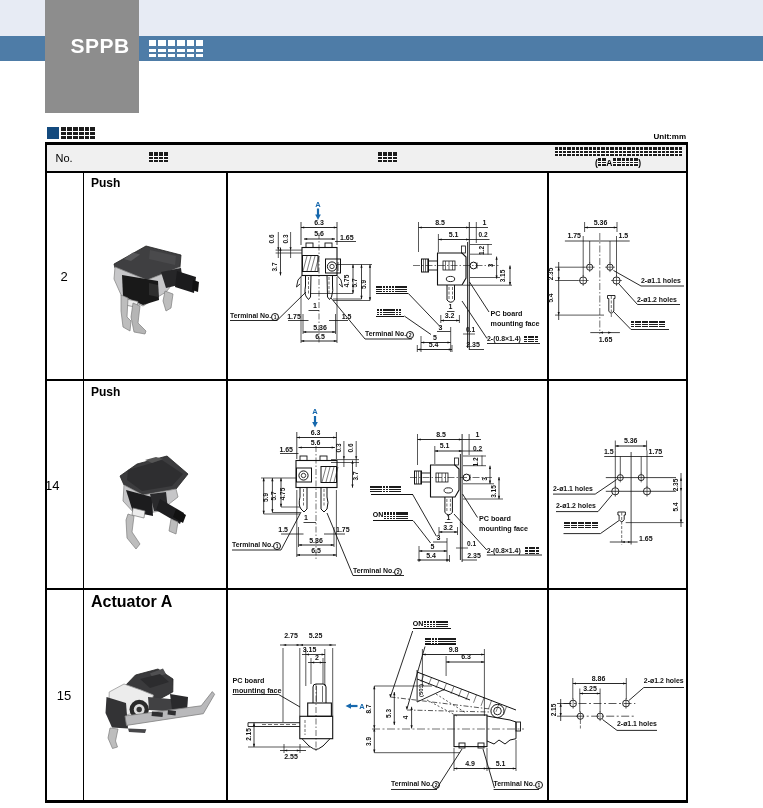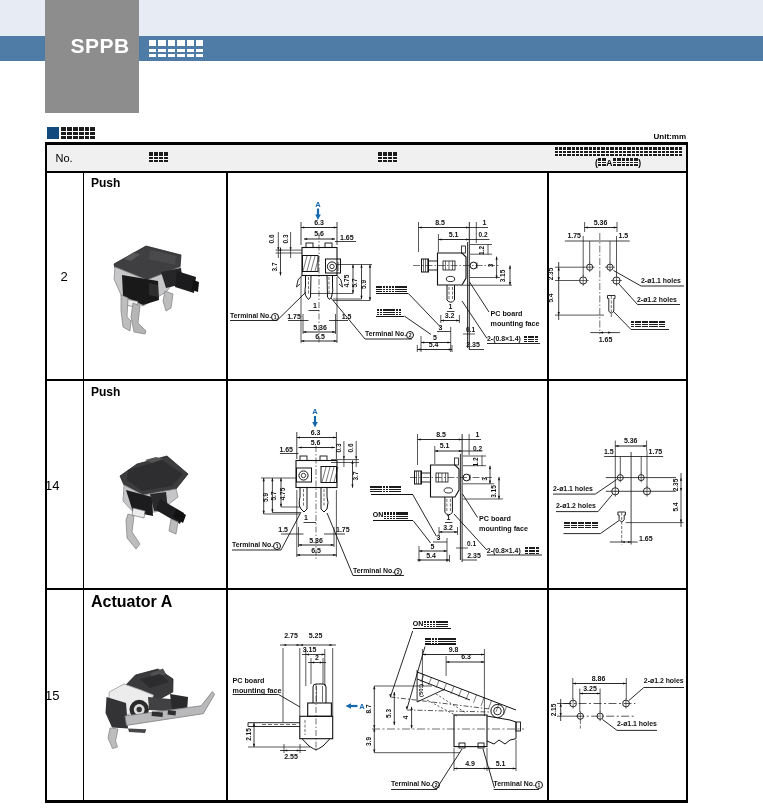--- a/index.html
+++ b/index.html
@@ -49,21 +49,21 @@
 
 <div class="abs" style="left:47px;top:144.5px;width:639px;height:26.5px;background:#f0f0f0;"></div>
 <div class="abs" style="left:45px;top:144.5px;width:38px;height:26px;font-size:11px;text-align:center;line-height:26px;">No.</div>
 <div class="abs c10" style="left:148px;top:152px;"><span class="cj"></span><span class="cj"></span></div>
 <div class="abs c10" style="left:377px;top:152px;"><span class="cj"></span><span class="cj"></span></div>
 <div class="abs c8" style="left:554px;top:147px;white-space:nowrap;"><span class="cj"></span><span class="cj"></span><span class="cj"></span><span class="cj"></span><span class="cj"></span><span class="cj"></span><span class="cj"></span><span class="cj"></span><span class="cj"></span><span class="cj"></span><span class="cj"></span><span class="cj"></span><span class="cj"></span><span class="cj"></span><span class="cj"></span></div>
 <div class="abs c8" style="left:554px;top:157.5px;width:128px;text-align:center;font-size:8.5px;font-weight:bold;white-space:nowrap;">(<span class="cj"></span>A<span class="cj"></span><span class="cj"></span><span class="cj"></span>)</div>
 
 <div class="abs" style="left:45px;top:269px;width:38px;text-align:center;font-size:13px;">2</div>
 <div class="abs" style="left:45px;top:478px;width:38px;font-size:13px;">14</div>
-<div class="abs" style="left:45px;top:688px;width:38px;font-size:13px;">15</div>
+<div class="abs" style="left:45px;top:688px;width:38px;text-align:center;font-size:13px;">15</div>
 <div class="abs" style="left:91px;top:176px;font-size:12px;font-weight:bold;">Push</div>
 <div class="abs" style="left:91px;top:385px;font-size:12px;font-weight:bold;">Push</div>
 <div class="abs" style="left:91px;top:593px;font-size:16px;font-weight:bold;">Actuator A</div>
 
 <svg class="abs" style="left:0;top:0;" width="763" height="808" viewBox="0 0 763 808" font-family="Liberation Sans, sans-serif">
 <text x="318" y="206.5" font-size="7.5" font-weight="bold" text-anchor="middle" fill="#1668ad">A</text>
 <line x1="318" y1="208.5" x2="318" y2="215" stroke="#1668ad" stroke-width="2.2"></line>
 <polygon points="318,220 315.2,214.5 320.8,214.5" fill="#1668ad"></polygon>
 <text x="319" y="224.5" font-size="7.0" font-weight="bold" text-anchor="middle" fill="#111">6.3</text>
 <line x1="301" y1="227.5" x2="337" y2="227.5" stroke="#111" stroke-width="0.9"></line>

